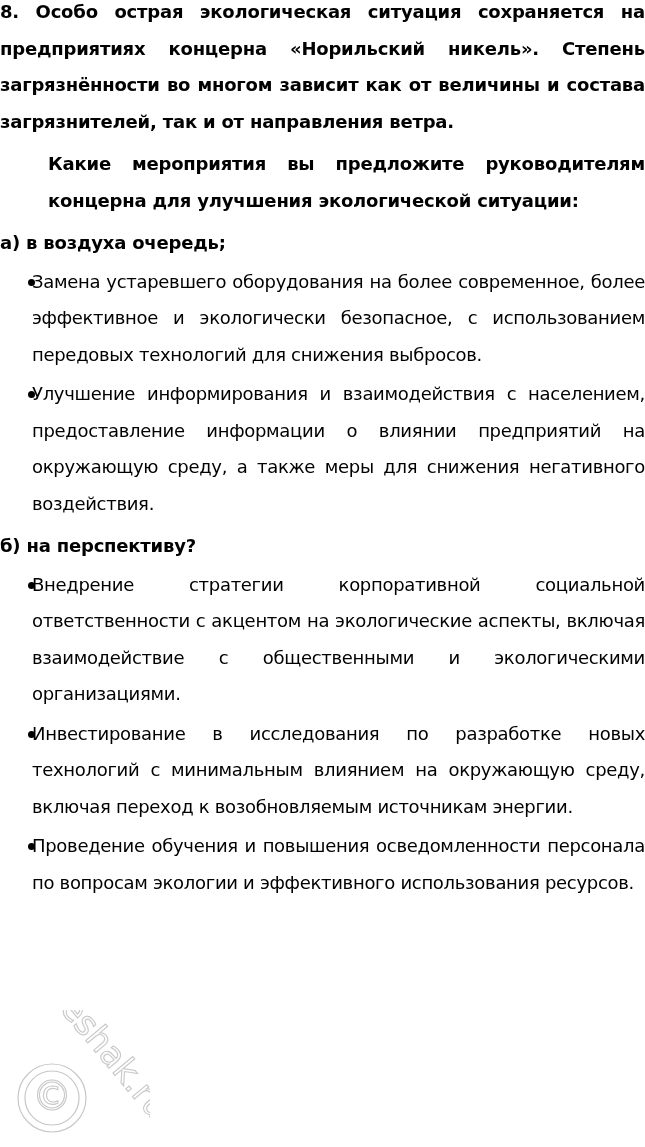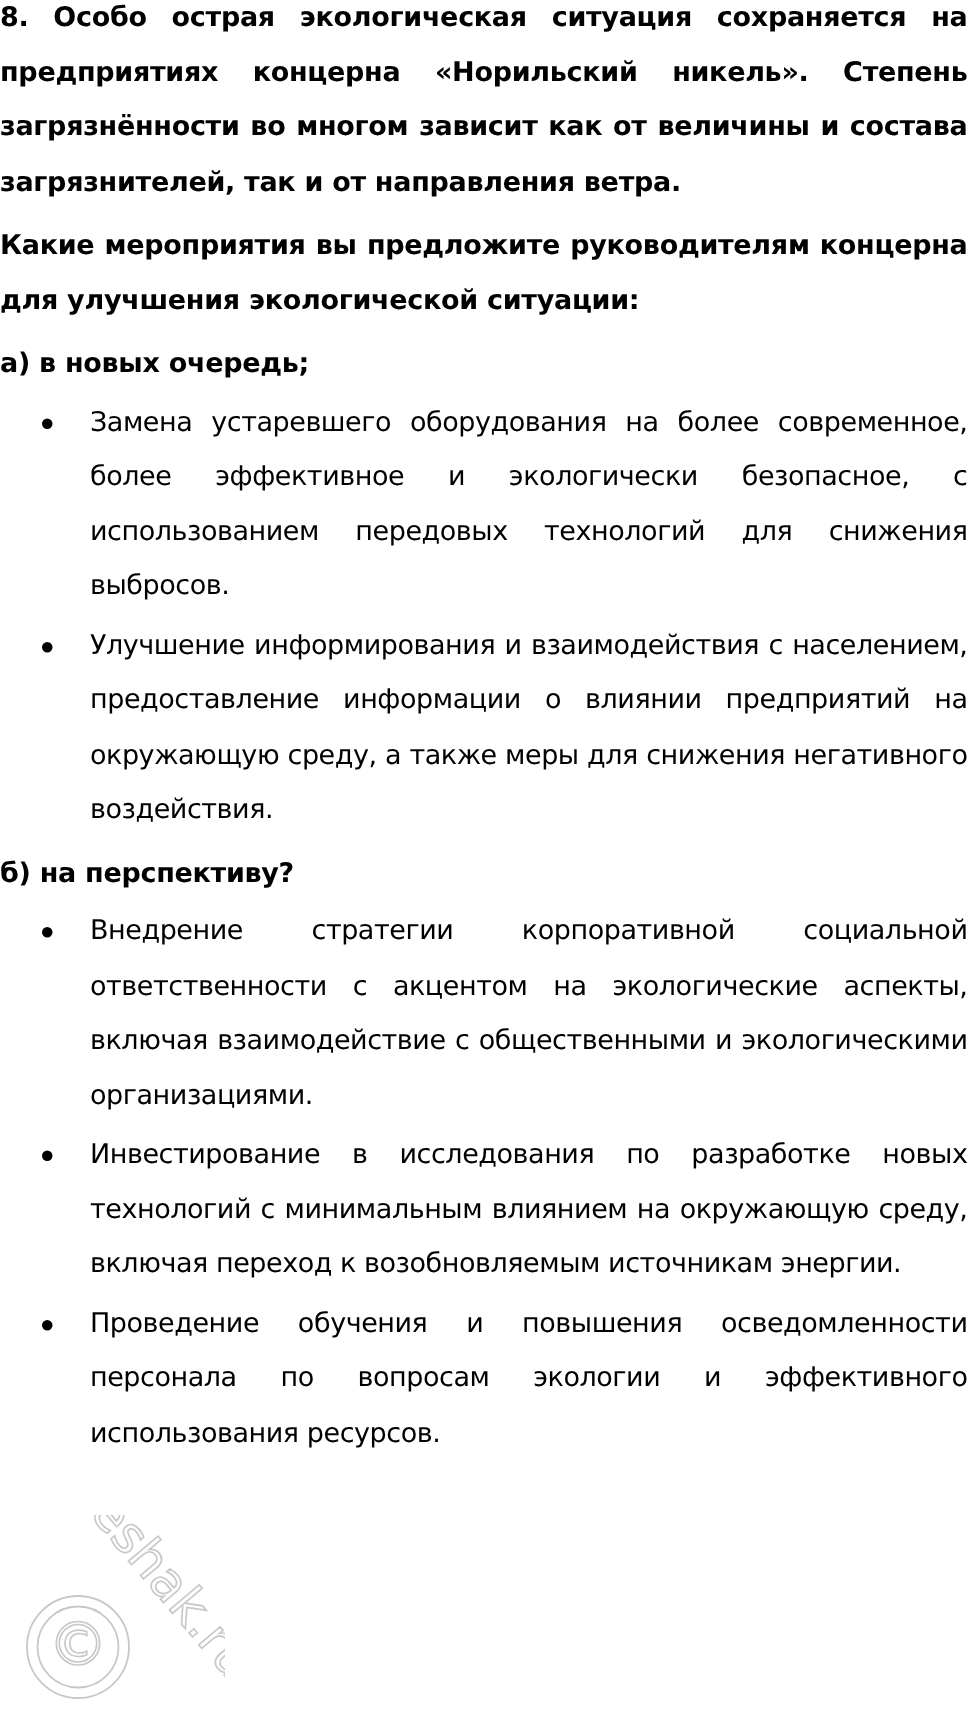--- a/index.html
+++ b/index.html
@@ -26,30 +26,30 @@
       font-size: 18px;
       line-height: 36.5px;
       text-align: justify;
       text-align-last: left;
       letter-spacing: -0.2px;
     }
     .bold {
       font-weight: bold;
     }
     .p-intro { margin-top: -6px; }
-    .p-question { margin-top: 6px; }
+    .p-question { margin-top: 6px; margin-left: 48px; }
     .p-sub { margin-top: 6px; }
     .list {
       list-style: none;
       margin: 2px 0 0 0;
       padding: 0;
     }
     .list-item {
       position: relative;
-      padding-left: 60px;
+      padding-left: 32px;
       font-size: 18px;
       line-height: 36.5px;
       text-align: justify;
       text-align-last: left;
       margin-bottom: 3px;
       letter-spacing: -0.3px;
     }
     .bullet {
       position: absolute;
       left: 28px;
@@ -70,21 +70,21 @@
   </style>
 </head>
 <body>
 
 <div class="page">
 
   <p class="para bold p-intro">8. Особо острая экологическая ситуация сохраняется на предприятиях концерна «Норильский никель». Степень загрязнённости во многом зависит как от величины и состава загрязнителей, так и от направления ветра.</p>
 
   <p class="para bold p-question">Какие мероприятия вы предложите руководителям концерна для улучшения экологической ситуации:</p>
 
-  <p class="para bold p-sub">а) в новых очередь;</p>
+  <p class="para bold p-sub">а) в воздуха очередь;</p>
 
   <ul class="list">
     <li class="list-item">
       <span class="bullet"></span>
       <span>Замена устаревшего оборудования на более современное, более эффективное и экологически безопасное, с использованием передовых технологий для снижения выбросов.</span>
     </li>
     <li class="list-item">
       <span class="bullet"></span>
       <span>Улучшение информирования и взаимодействия с населением, предоставление информации о влиянии предприятий на окружающую среду, а также меры для снижения негативного воздействия.</span>
     </li>

